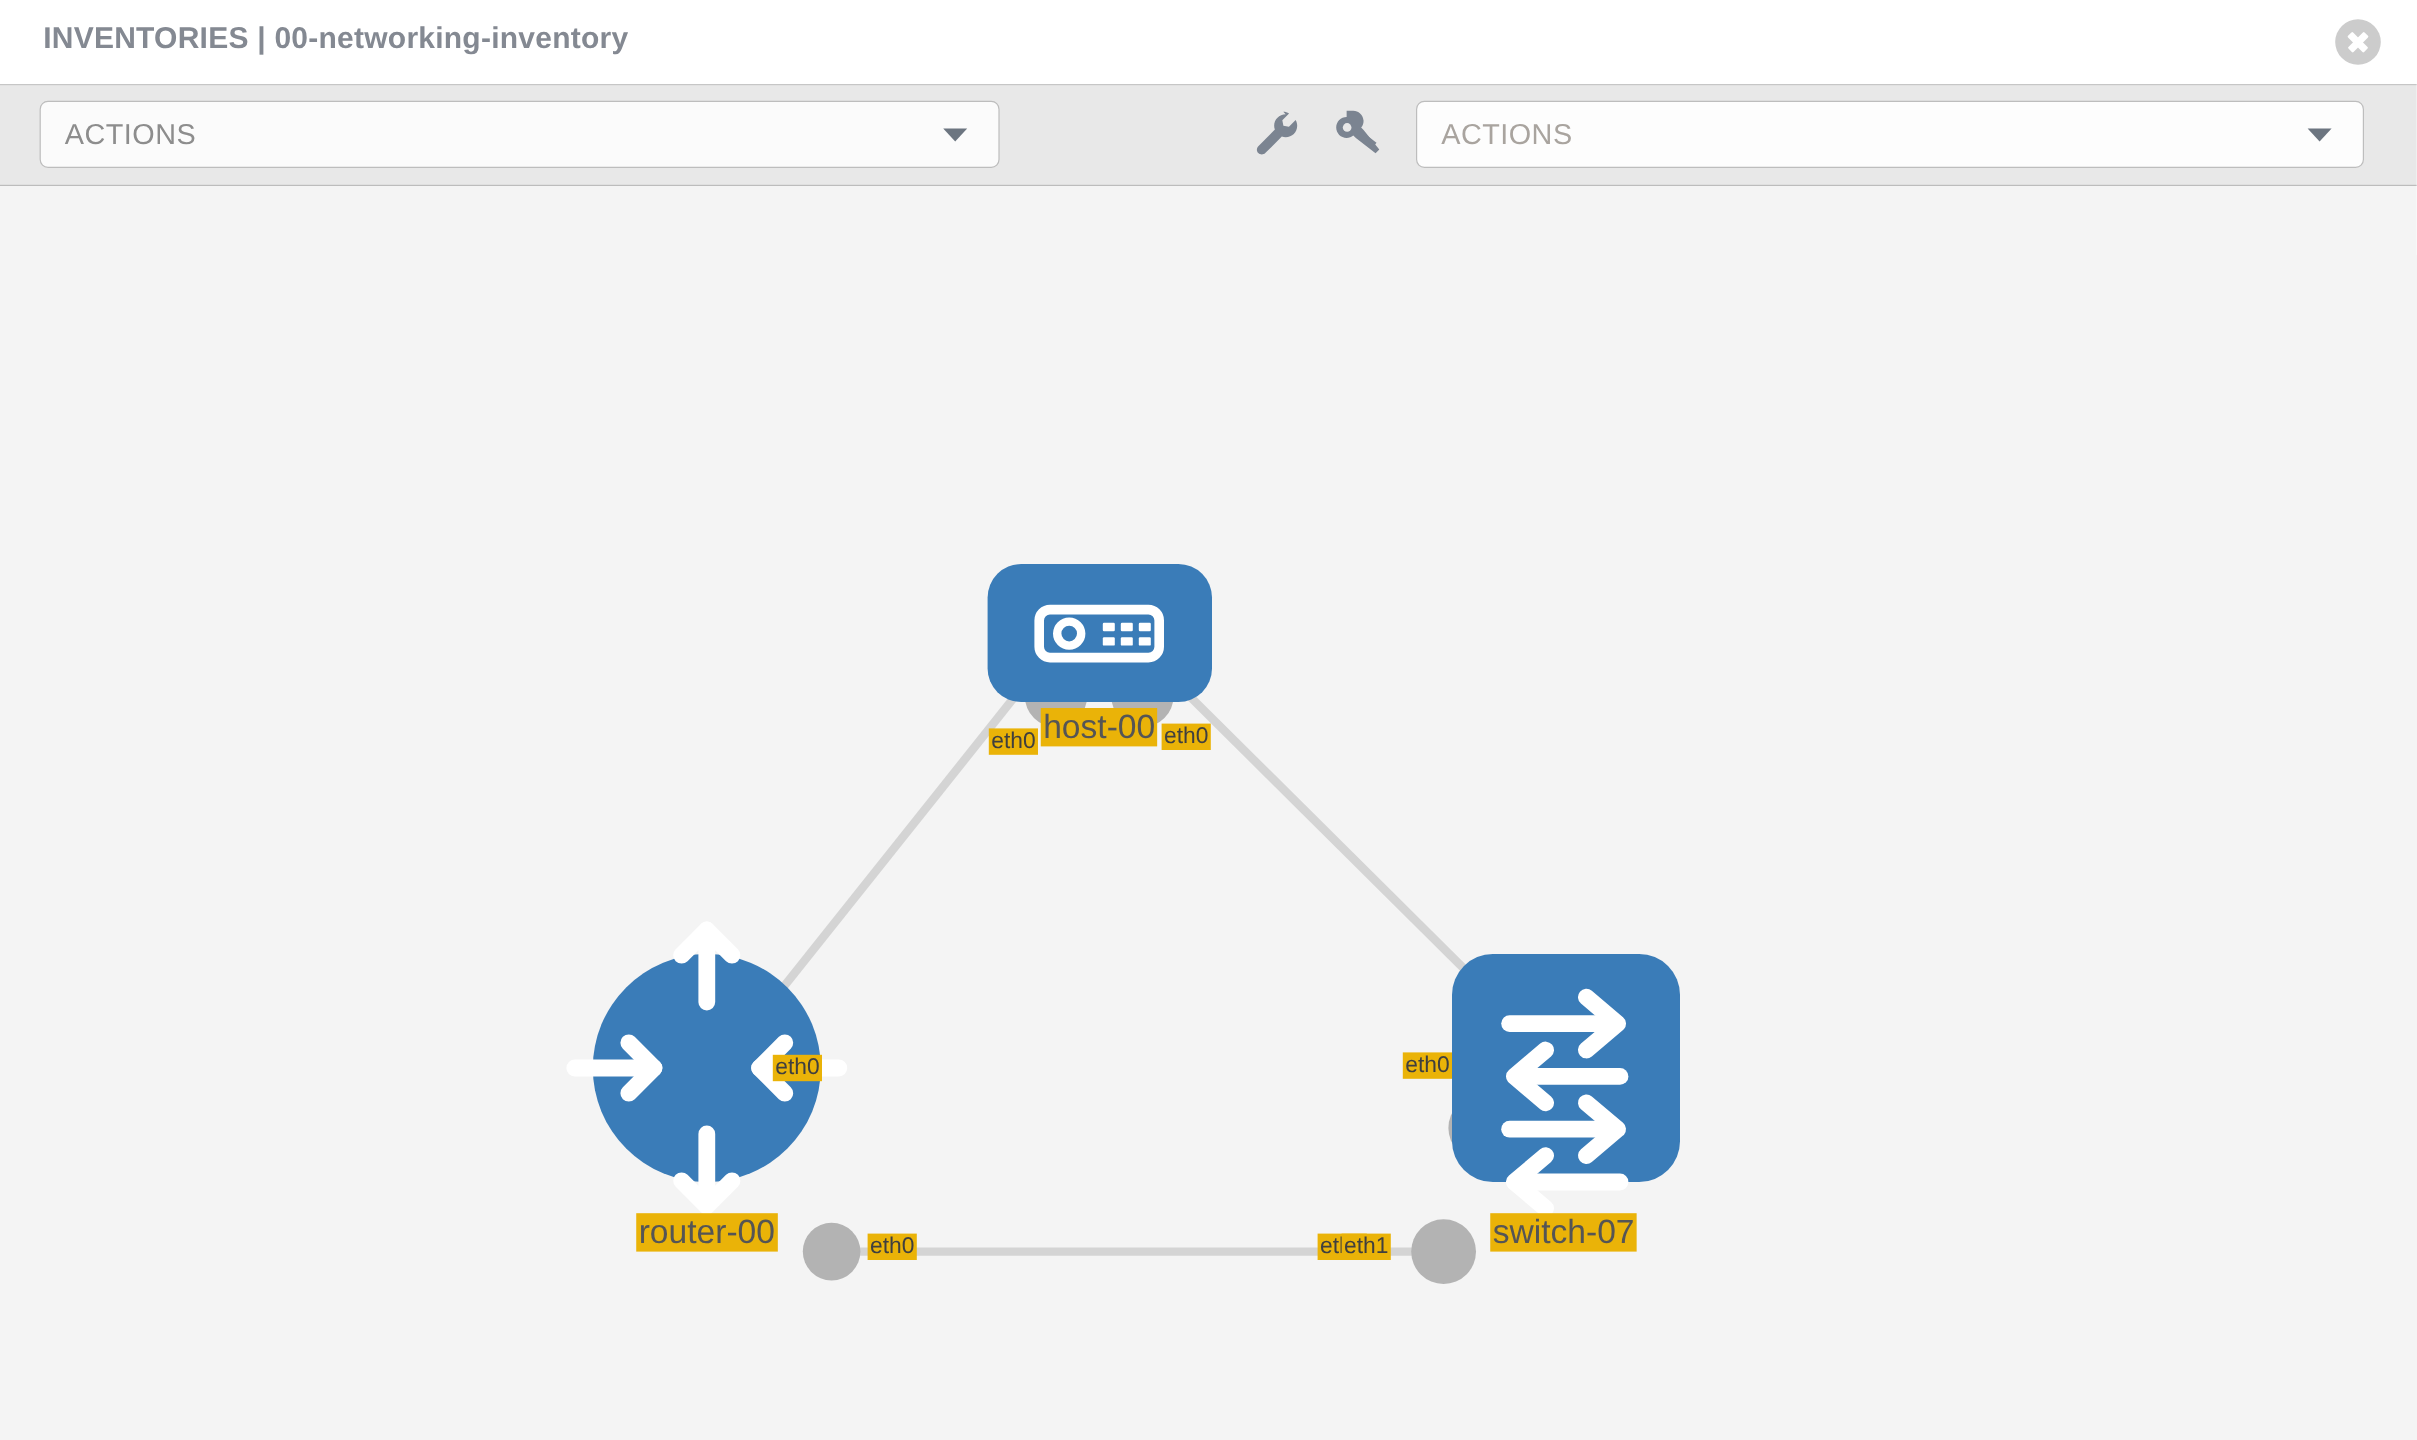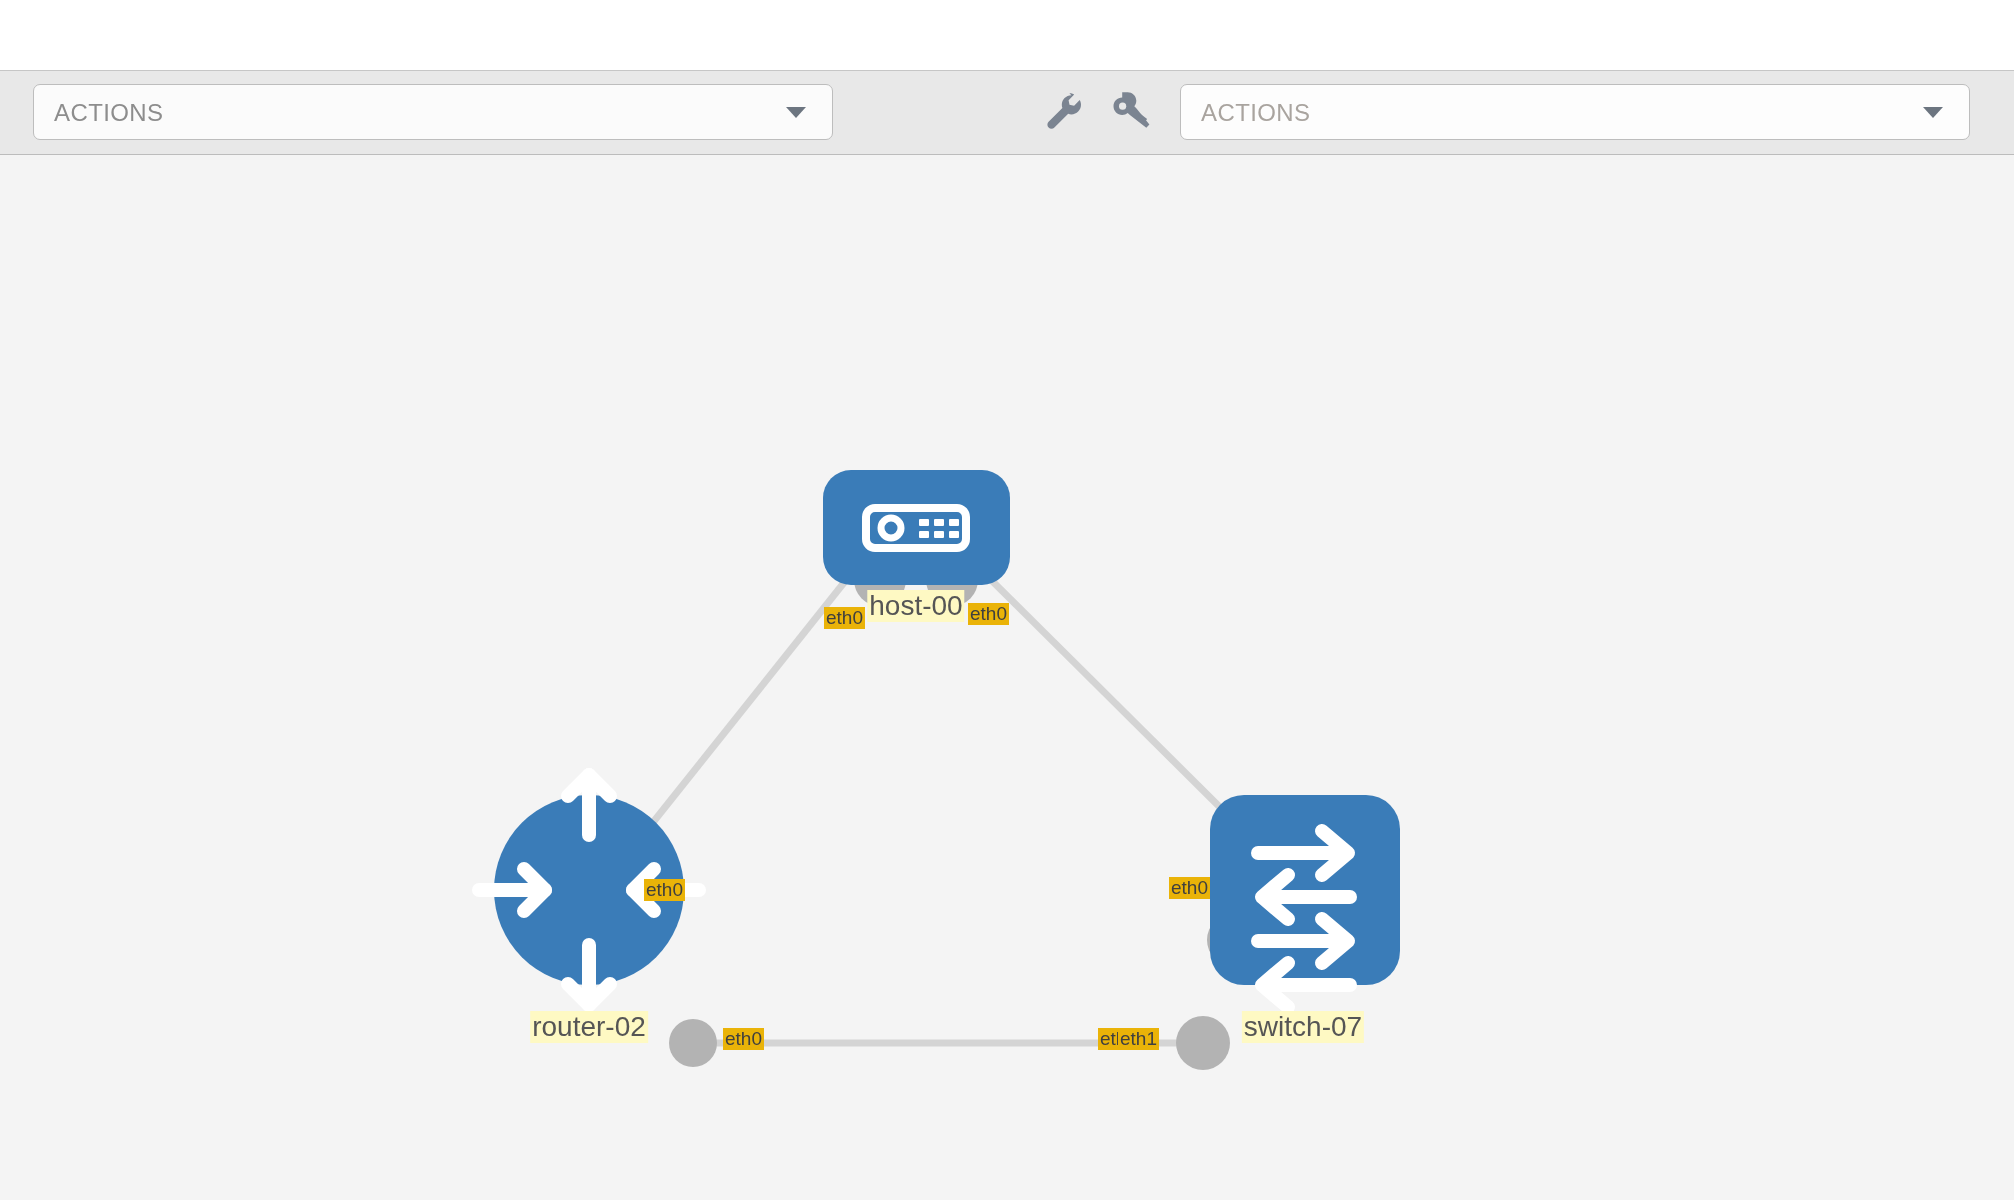--- a/index.html
+++ b/index.html
@@ -146,40 +146,44 @@
     height: 1045px;
     background: #f4f4f4;
     overflow: hidden;
   }
   .canvas svg { position: absolute; left: 0; top: 0; }
 
   .node-label {
     position: absolute;
     font-size: 28px;
     color: #555555;
-    background: #fef9c3;
+    background: #eab308;
     white-space: nowrap;
     padding: 0 2px;
     transform: translateX(-50%);
     text-align: right;
   }
   .port-label {
     position: absolute;
     font-size: 19px;
     color: #3f3f3f;
     background: #eab308;
     white-space: nowrap;
     padding: 0 2px;
   }
 </style>
 </head>
 <body>
 
 <div id="app">
 
+  <div class="header">
+    <div class="page-title">INVENTORIES | 00-networking-inventory</div>
+    <div class="close-btn"></div>
+  </div>
 
   <div class="toolbar">
 
     <div class="actions-select">
       <span class="label">ACTIONS</span>
       <span class="caret"></span>
     </div>
 
     <div class="tool-icon" id="wrench-icon">
       <svg width="42" height="42" viewBox="0 0 42 42">
@@ -269,21 +273,21 @@
           <polyline points="1322,764 1348,786 1322,808"></polyline>
 
           <line x1="1350" y1="830" x2="1265" y2="830"></line>
           <polyline points="1288,808 1262,830 1288,852"></polyline>
         </g>
       </g>
     </svg>
 
     <div class="node-label" style="left:916px; top:435px;">host-00</div>
 
-    <div class="node-label" style="left:589px; top:856px;">router-02</div>
+    <div class="node-label" style="left:589px; top:856px;">router-00</div>
 
     <div class="node-label" style="left:1303px; top:856px;">switch-07</div>
 
     <div class="port-label" style="left:824px; top:452px;">eth0</div>
 
     <div class="port-label" style="left:968px; top:448px;">eth0</div>
 
     <div class="port-label" style="left:644px; top:724px;">eth0</div>
 
     <div class="port-label" style="left:1169px; top:722px;">eth0</div>

